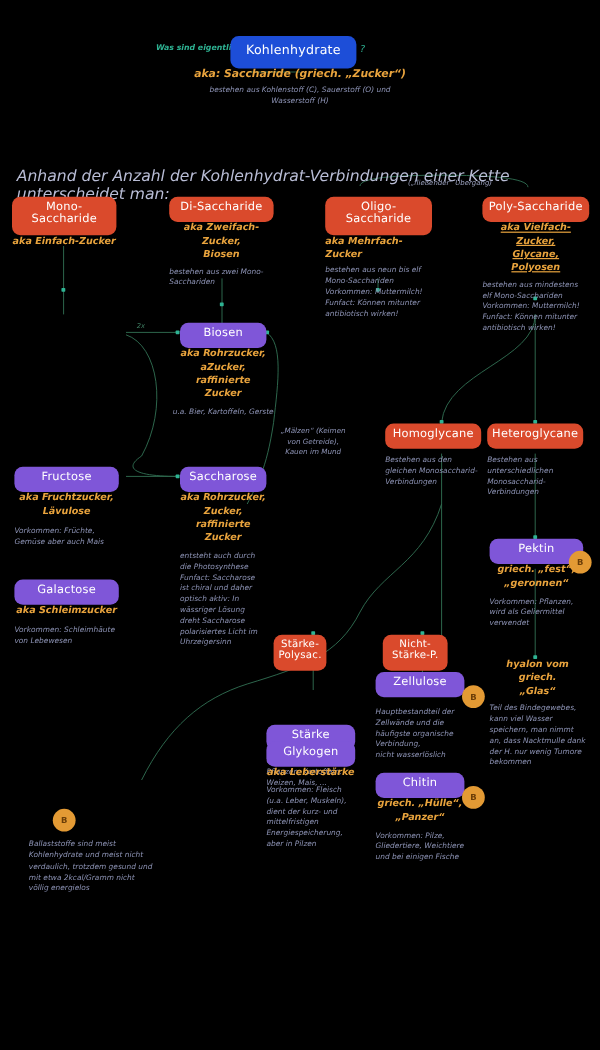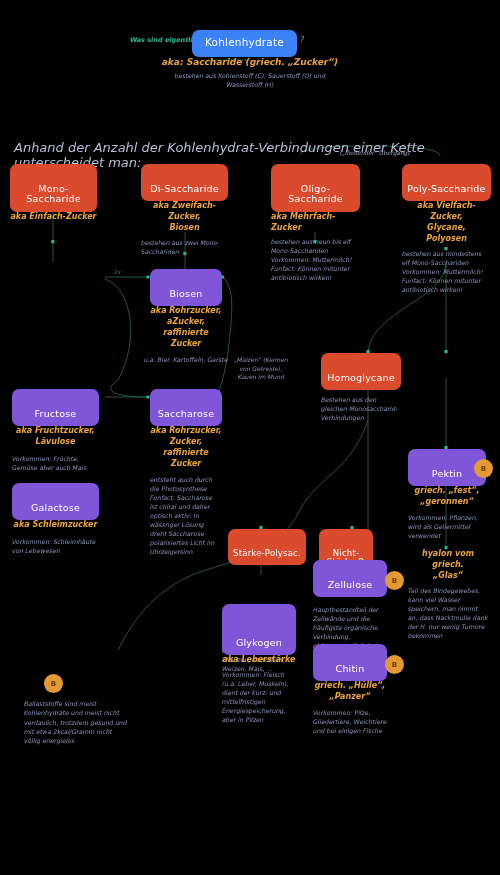--- a/index.html
+++ b/index.html
@@ -11,25 +11,25 @@
   #canvas{position:absolute;left:0;top:0;width:500px;height:875px;}
   #wires{position:absolute;left:0;top:0;width:500px;height:875px;pointer-events:none;}
 
   .node{position:absolute;}
   .chip{
     border-radius:7px;
     text-align:center;
     color:#ffffff;
     font-size:9.5px;
     letter-spacing:.2px;
-    padding:20px 4px 7px;
+    padding:4px 4px 7px;
     box-sizing:border-box;
     line-height:1.1;
   }
-  .chip.teal{background:#3b82f6;}
+  .chip.teal{background:#1d4ed8;}
   .chip.red{background:#da4a2c;}
   .chip.purple{background:#7f56d8;}
 
   .aka{
     color:#e8a33d;
     font-style:italic;
     font-weight:bold;
     font-size:8px;
     text-align:center;
     line-height:1.35;
@@ -188,21 +188,21 @@
 
   <div class="node" style="left:141px;top:164px;width:87px;">
     <div class="chip red">Di-Saccharide</div>
     <div class="aka" style="white-space:pre-line;">aka Zweifach-Zucker,
 Biosen</div>
     <div class="desc" style="white-space:pre-line;">bestehen aus zwei Mono-Sacchariden</div>
   </div>
 
   <div class="node" style="left:402px;top:164px;width:89px;">
     <div class="chip red">Poly-Saccharide</div>
-    <div class="aka" style="white-space:pre-line;">aka Vielfach-Zucker,
+    <div class="aka" style="white-space:pre-line;text-decoration:underline;">aka Vielfach-Zucker,
 Glycane,
 Polyosen</div>
     <div class="desc" style="white-space:pre-line;">bestehen aus mindestens elf Mono-Sacchariden
 Vorkommen: Muttermilch!
 Funfact: Können mitunter antibiotisch wirken!</div>
   </div>
 
 
   <div class="node" style="left:12px;top:389px;width:87px;">
     <div class="chip purple">Fructose</div>
@@ -237,36 +237,40 @@
 raffinierte Zucker</div>
     <div class="desc" style="white-space:pre-line;margin-top:6px;width:68px;">entsteht auch durch die Photosynthese
 Funfact: Saccharose ist chiral und daher optisch aktiv: In wässriger Lösung dreht Saccharose polarisiertes Licht im Uhrzeigersinn</div>
   </div>
 
   <div class="node" style="left:321px;top:353px;width:80px;">
     <div class="chip red">Homoglycane</div>
     <div class="desc" style="margin-top:6px;">Bestehen aus den gleichen Monosaccharid-Verbindungen</div>
   </div>
 
+  <div class="node" style="left:406px;top:353px;width:80px;">
+    <div class="chip red">Heteroglycane</div>
+    <div class="desc" style="margin-top:6px;">Bestehen aus unterschiedlichen Monosaccharid-Verbindungen</div>
+  </div>
 
   <div class="node" style="left:408px;top:449px;width:78px;">
     <div class="chip purple">Pektin</div>
     <div class="aka" style="white-space:pre-line;">griech.  „fest“,
 „geronnen“</div>
     <div class="desc" style="white-space:pre-line;margin-top:6px;">Vorkommen: Pflanzen, wird als Geliermittel verwendet</div>
   </div>
   <div class="badge" style="left:474px;top:459px;">B</div>
 
   <div class="node" style="left:408px;top:549px;width:80px;">
     <div class="aka" style="white-space:pre-line;">hyalon vom griech.
 „Glas“</div>
     <div class="desc" style="margin-top:6px;">Teil des Bindegewebes, kann viel Wasser speichern, man nimmt an, dass Nacktmulle dank der H. nur wenig Tumore bekommen</div>
   </div>
 
-  <div class="node" style="left:228px;top:529px;width:78px;">
+  <div class="node" style="left:228px;top:529px;width:44px;">
     <div class="chip red" style="font-size:8.5px;">Stärke-Polysac.</div>
   </div>
   <div class="node" style="left:319px;top:529px;width:54px;">
     <div class="chip red" style="font-size:8.5px;">Nicht-Stärke-P.</div>
   </div>
 
   <div class="node" style="left:222px;top:560px;width:74px;margin-top:44px;">
     <div class="chip purple">Stärke</div>
     <div class="desc" style="margin-top:6px;">Glukosespeicher von Pflanzen, Kartoffeln, Weizen, Mais, ...</div>
   </div>

